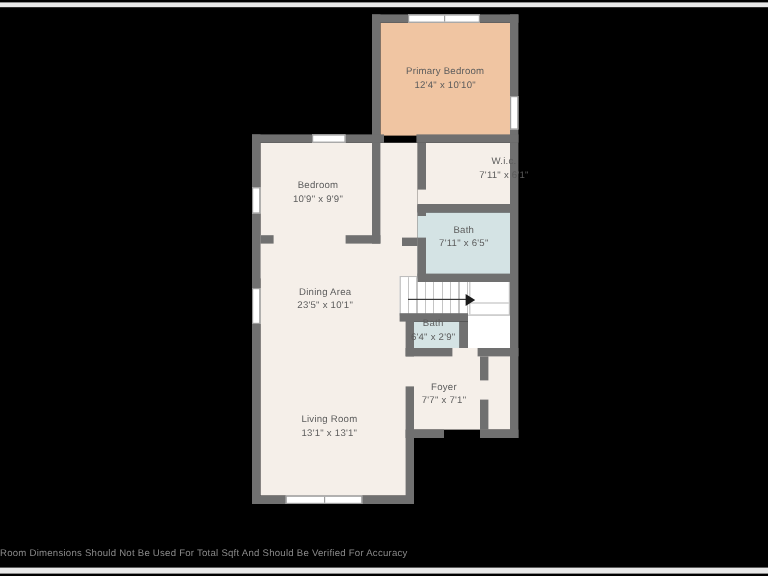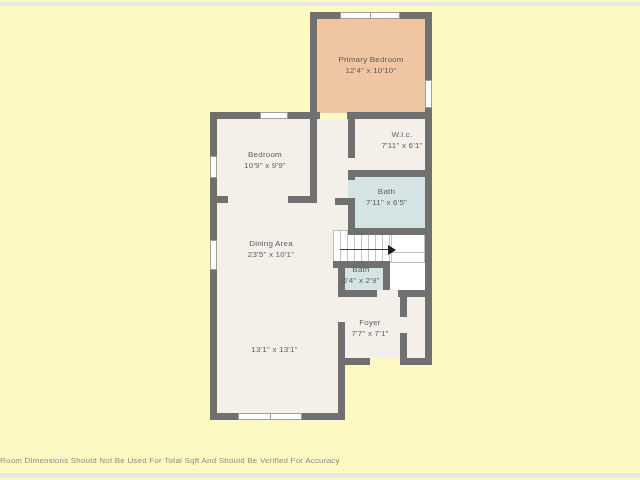--- a/index.html
+++ b/index.html
@@ -1,17 +1,17 @@
 <!DOCTYPE html>
 <html style="--wall: #707070; --floor: #f5efe9; --bedroom-fill: #f0c5a2; --bath-fill: #d4e3e4; --label-text: #5c5c5c; --page-bar: #e8e8e8;"><head>
 <meta charset="utf-8">
 <style>
   html,body{margin:0;padding:0;background:#ffffff;}
   .screen{
-    position:relative;width:640px;height:480px;background:#fef9c3;overflow:hidden;
+    position:relative;width:640px;height:480px;background:#000000;overflow:hidden;
     font-family:"Liberation Sans", sans-serif;
   }
   .bar{position:absolute;left:0;width:640px;background:var(--page-bar,#e8e8e8);}
   .bar.top{top:2px;height:4px;}
   .bar.bottom{top:473px;height:5px;}
   .fill{position:absolute;}
   .fill.floor{background:var(--floor,#f5efe9);}
   .fill.bedroom{background:var(--bedroom-fill,#f0c5a2);}
   .fill.bath{background:var(--bath-fill,#d4e3e4);}
   .wall{position:absolute;background:var(--wall,#707070);}
@@ -99,21 +99,21 @@
   <div class="win" style="left:210px;top:156px;width:7px;height:22px;"></div>
   <div class="win" style="left:210px;top:240px;width:7px;height:30px;"></div>
   <div class="win" style="left:238px;top:413px;width:64px;height:7px;">
     <div class="mullion-v" style="left:31px;"></div>
   </div>
 
   <div class="room-label" style="left:317px;top:54px;width:108px;">
     <span>Primary Bedroom</span>
     <span>12'4" x 10'10"</span>
   </div>
-  <div class="room-label" style="left:340px;top:129px;width:90px;padding-left:17px;">
+  <div class="room-label" style="left:358px;top:129px;width:90px;padding-left:17px;">
     <span>W.i.c.</span>
     <span>7'11" x 6'1"</span>
   </div>
   <div class="room-label" style="left:348px;top:186px;width:77px;">
     <span>Bath</span>
     <span>7'11" x 6'5"</span>
   </div>
   <div class="room-label" style="left:215px;top:149px;width:100px;">
     <span>Bedroom</span>
     <span>10'9" x 9'9"</span>
@@ -124,18 +124,19 @@
   </div>
   <div class="room-label" style="left:330px;top:264px;width:62px;">
     <span>Bath</span>
     <span>6'4" x 2'9"</span>
   </div>
   <div class="room-label" style="left:330px;top:317px;width:80px;">
     <span>Foyer</span>
     <span>7'7" x 7'1"</span>
   </div>
   <div class="room-label" style="left:217px;top:344px;width:115px;">
+    <span>Living Room</span>
     <span>13'1" x 13'1"</span>
   </div>
 
   <div class="disclaimer">Room Dimensions Should Not Be Used For Total Sqft And Should Be Verified For Accuracy</div>
 
 </div>
 
 </body></html>

